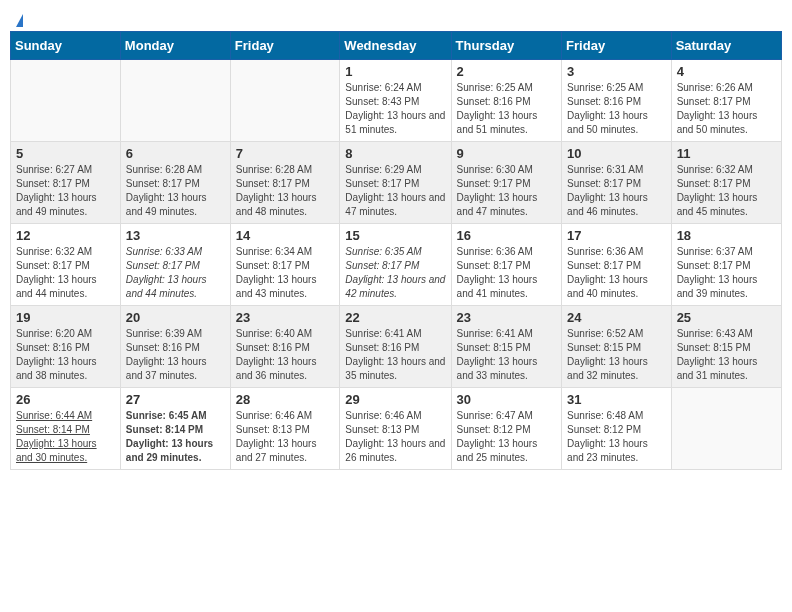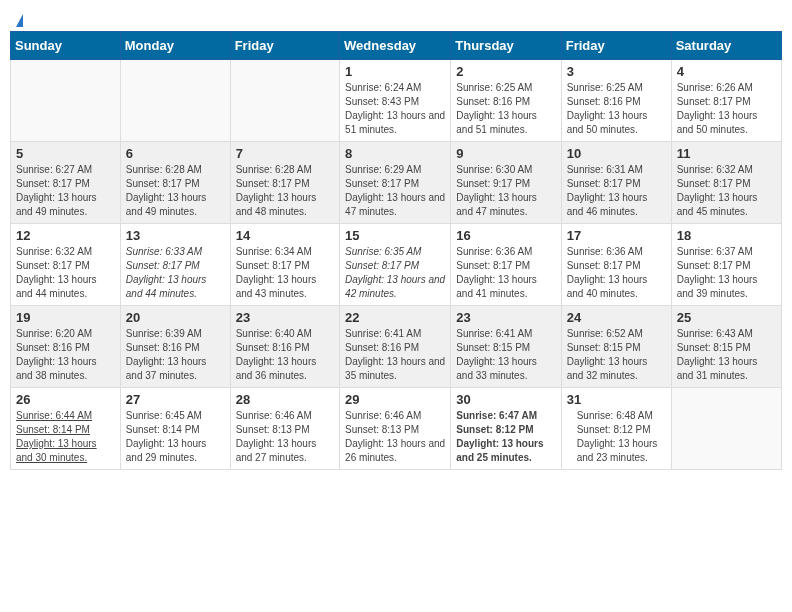--- a/index.html
+++ b/index.html
@@ -275,44 +275,44 @@
       </tr>
       <tr>
         <td>
           <span class="day-number">26</span>
           <div class="day-info" style="white-space: pre-line; text-decoration: underline;">Sunrise: 6:44 AM
 Sunset: 8:14 PM
 Daylight: 13 hours and 30 minutes.</div>
         </td>
         <td>
           <span class="day-number">27</span>
-          <div class="day-info" style="white-space: pre-line;">Sunrise: 6:45 AM
+          <div class="day-info" style="white-space: pre-line; font-weight: bold;">Sunrise: 6:45 AM
 Sunset: 8:14 PM
 Daylight: 13 hours and 29 minutes.</div>
         </td>
         <td>
           <span class="day-number">28</span>
           <div class="day-info" style="white-space: pre-line;">Sunrise: 6:46 AM
 Sunset: 8:13 PM
 Daylight: 13 hours and 27 minutes.</div>
         </td>
         <td>
           <span class="day-number">29</span>
           <div class="day-info" style="white-space: pre-line;">Sunrise: 6:46 AM
 Sunset: 8:13 PM
 Daylight: 13 hours and 26 minutes.</div>
         </td>
         <td>
           <span class="day-number">30</span>
-          <div class="day-info" style="white-space: pre-line; font-weight: bold;">Sunrise: 6:47 AM
+          <div class="day-info" style="white-space: pre-line;">Sunrise: 6:47 AM
 Sunset: 8:12 PM
 Daylight: 13 hours and 25 minutes.</div>
         </td>
         <td>
           <span class="day-number">31</span>
-          <div class="day-info" style="white-space: pre-line; margin-left: 10px;">Sunrise: 6:48 AM
+          <div class="day-info" style="white-space: pre-line;">Sunrise: 6:48 AM
 Sunset: 8:12 PM
 Daylight: 13 hours and 23 minutes.</div>
         </td>
         <td class="empty"></td>
       </tr>
     </tbody>
 </table>
 
 </body></html>

